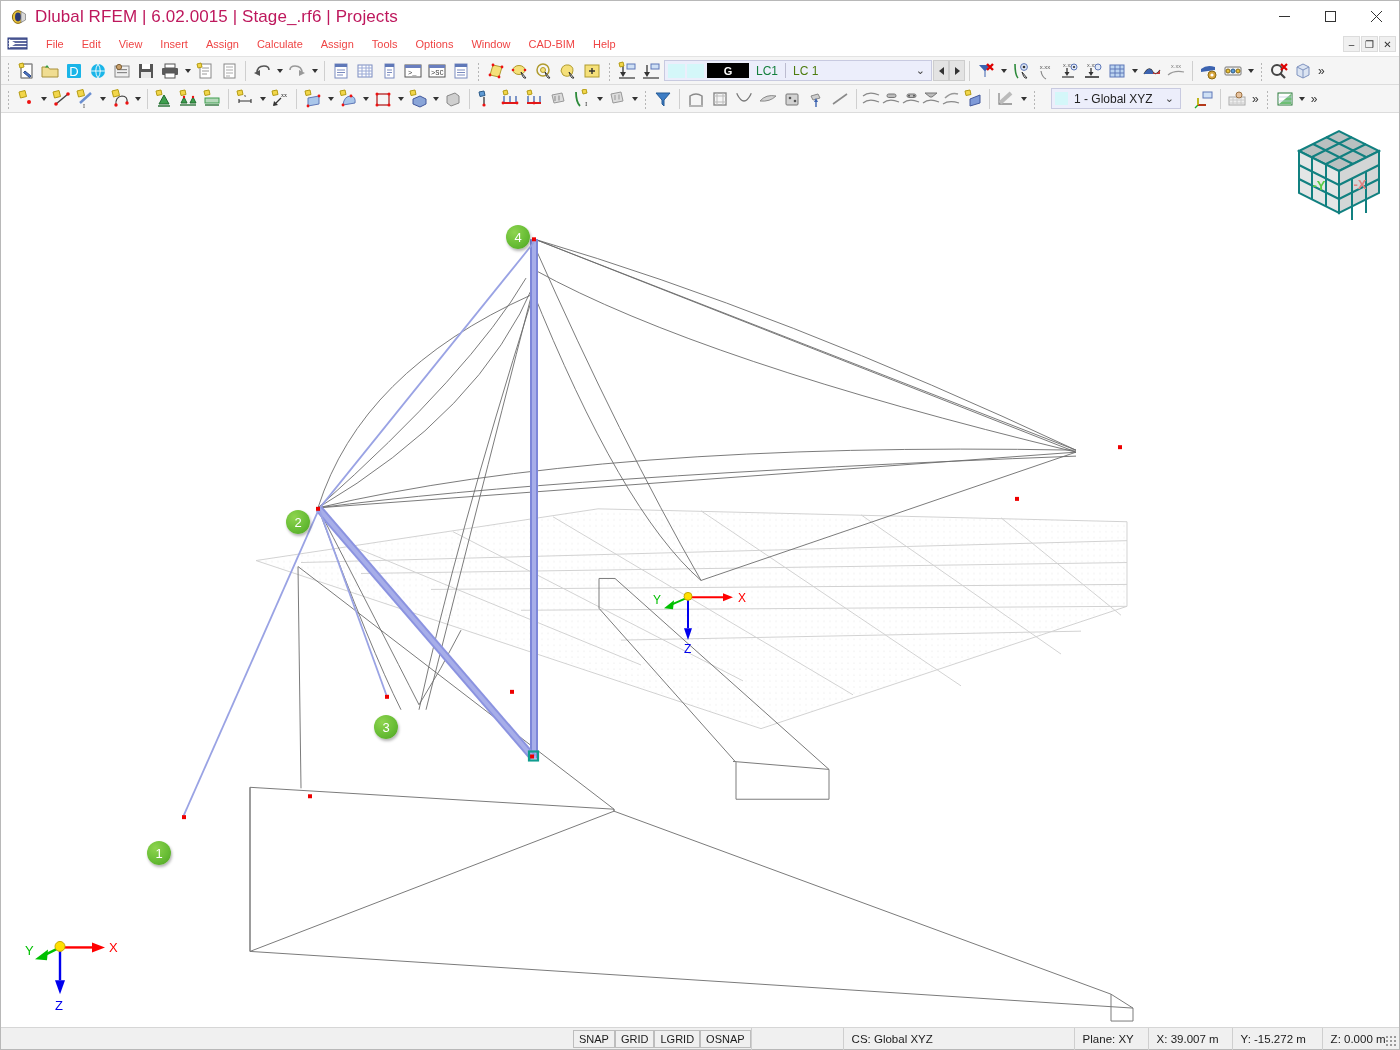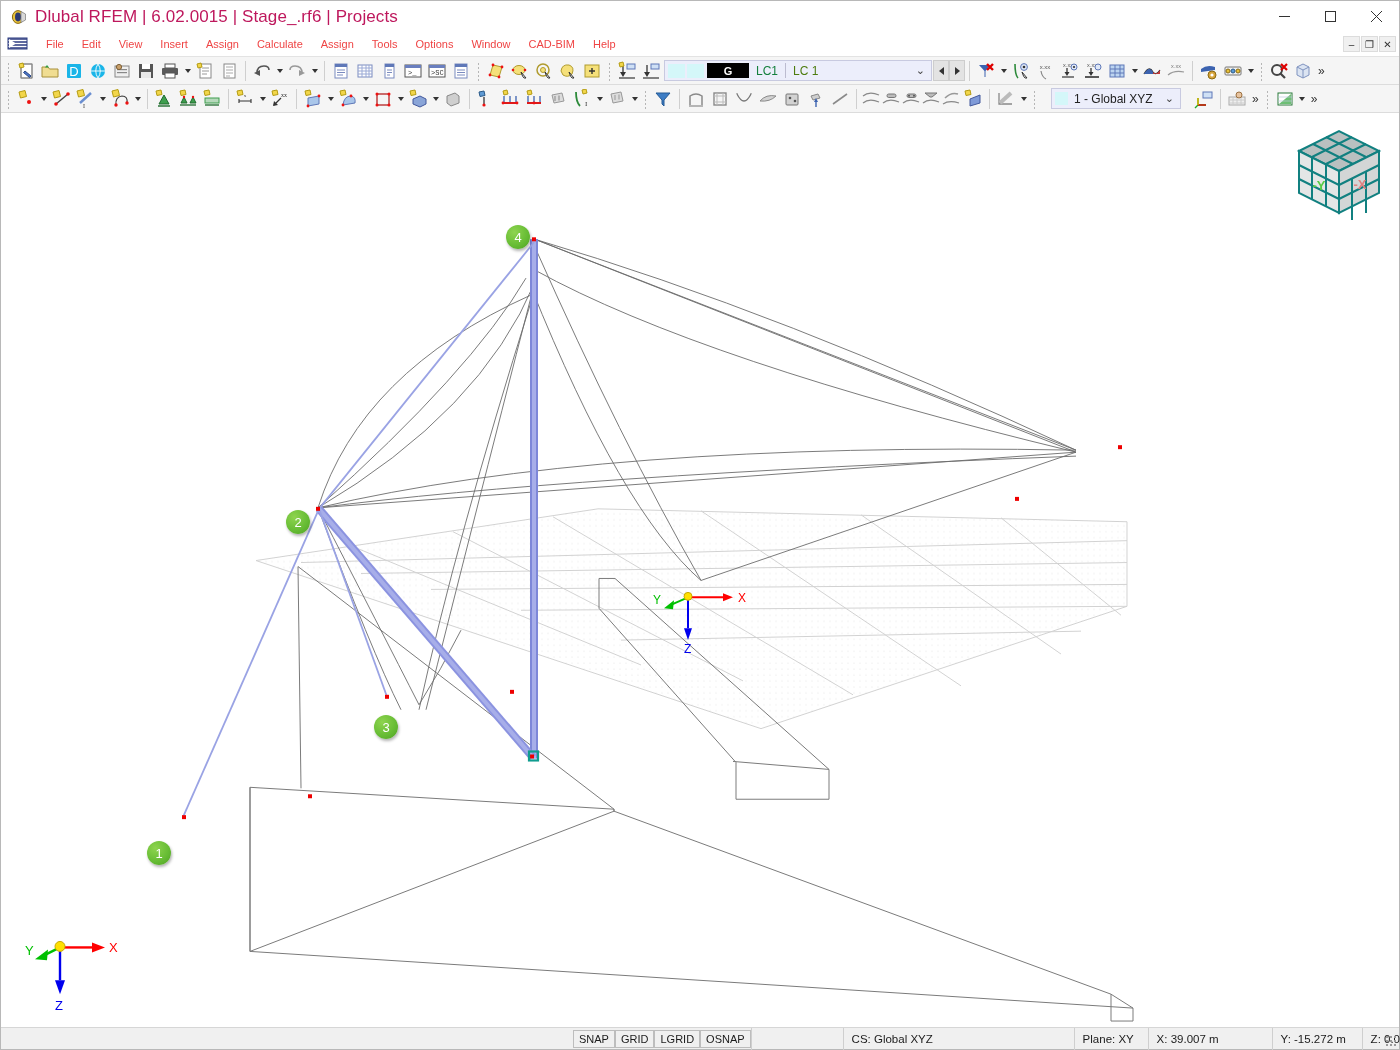--- a/index.html
+++ b/index.html
@@ -1255,18 +1255,18 @@
   <div class="statusbar">
     <div style="width:572px; flex:0 0 572px;"></div>
     <div class="st-toggle">SNAP</div>
     <div class="st-toggle">GRID</div>
     <div class="st-toggle">LGRID</div>
     <div class="st-toggle">OSNAP</div>
     <div class="st-cell" style="width:92px; flex:0 0 92px;"></div>
     <div class="st-cell" style="width:195px; flex:0 0 195px;">CS: Global XYZ</div>
     <div class="st-cell" style="width:74px; flex:0 0 74px;margin-left:36px;">Plane: XY</div>
     <div class="st-cell" style="width:84px; flex:0 0 84px;">X: 39.007 m</div>
-    <div class="st-cell" style="width:90px; flex:0 0 90px;margin-left:40px;">Y: -15.272 m</div>
+    <div class="st-cell" style="width:90px; flex:0 0 90px;">Y: -15.272 m</div>
     <div class="st-cell" style="width:85px; flex:0 0 85px;text-align:right;">Z: 0.000 m</div>
     <div class="st-resize"></div>
   </div>
 
 </div>
 
 </body></html>

